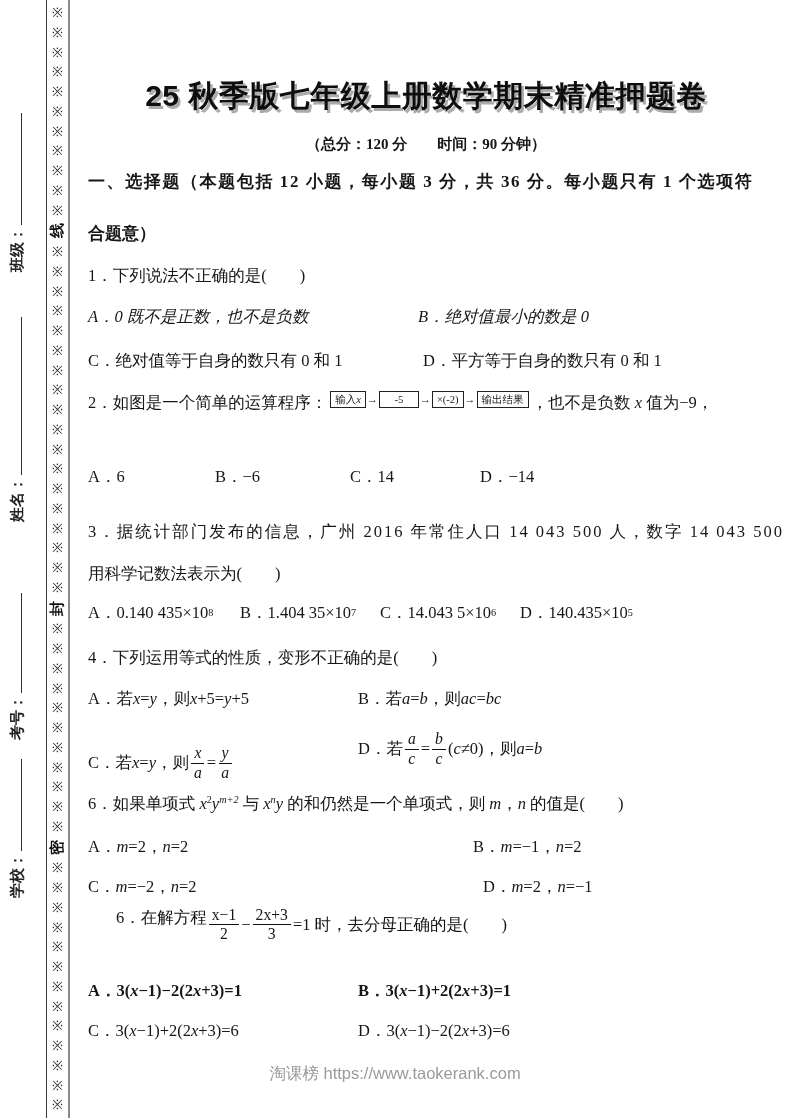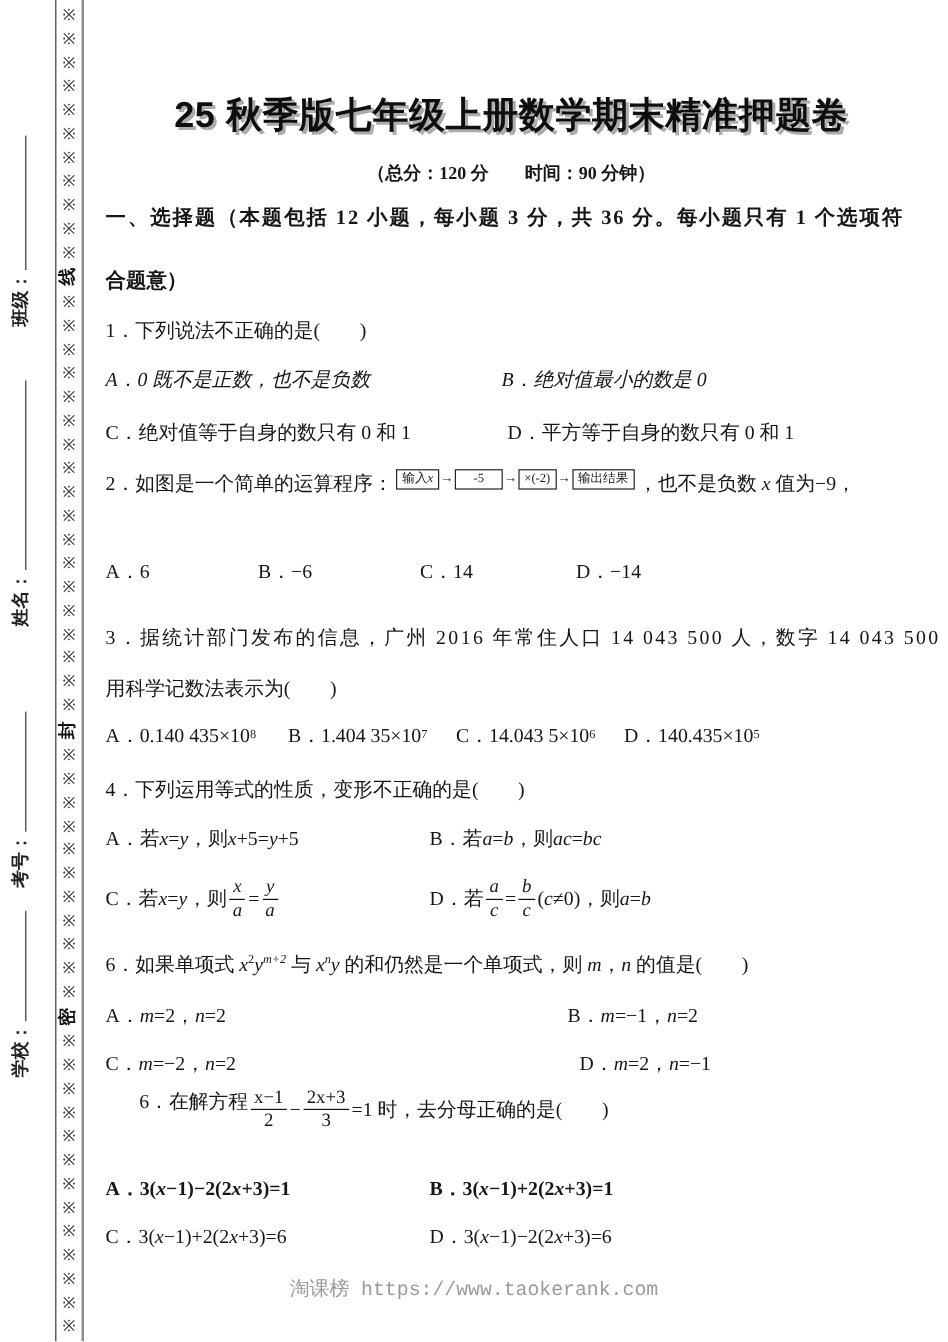--- a/index.html
+++ b/index.html
@@ -48,21 +48,21 @@
 
   
   .flexline{display:flex;align-items:flex-start;}
   .flow{display:inline-flex;align-items:center;margin:0 3px;}
   .fbox{border:1.3px solid #222;padding:0 4px;font-size:10.5px;line-height:15px;white-space:nowrap;}
   .fbox.wide{min-width:30px;text-align:center;justify-content:center;display:inline-flex;}
   .farr{font-size:11px;margin:0 1px;line-height:1;}
 
   
   .footer{position:absolute;top:1063px;left:0;width:100%;text-align:center;
-          font-family:Liberation Mono, monospace;font-size:16.5px;color:#9a9a9a;}
+          font-family:Liberation Sans, sans-serif;font-size:16.5px;color:#9a9a9a;}
 </style>
 </head>
 <body>
 
 <div class="page">
 
   <div class="side-field" style="left:8px;top:272px;">
     <span>班级：</span><span class="blank" style="width:112px;"></span>
   </div>
   <div class="side-field" style="left:8px;top:522px;">
@@ -215,21 +215,21 @@
           <span class="i">a</span>
           <span>=</span>
           <span class="i">b</span>
           <span>，则 </span>
           <span class="i">ac</span>
           <span>=</span>
           <span class="i">bc</span>
         </span>
     </div>
     <div class="row" style="top:726px;height:46px;">
-      <span class="opt" style="left:0;height:46px;">
+      <span class="opt" style="left:0;height:46px;margin-top:14px;">
           <span>C．若 </span>
           <span class="i">x</span>
           <span>=</span>
           <span class="i">y</span>
           <span>，则</span>
           <span class="frac">
             <span class="num"><span class="i">x</span></span>
             <span class="den"><span class="i">a</span></span>
           </span>
           <span>=</span>

